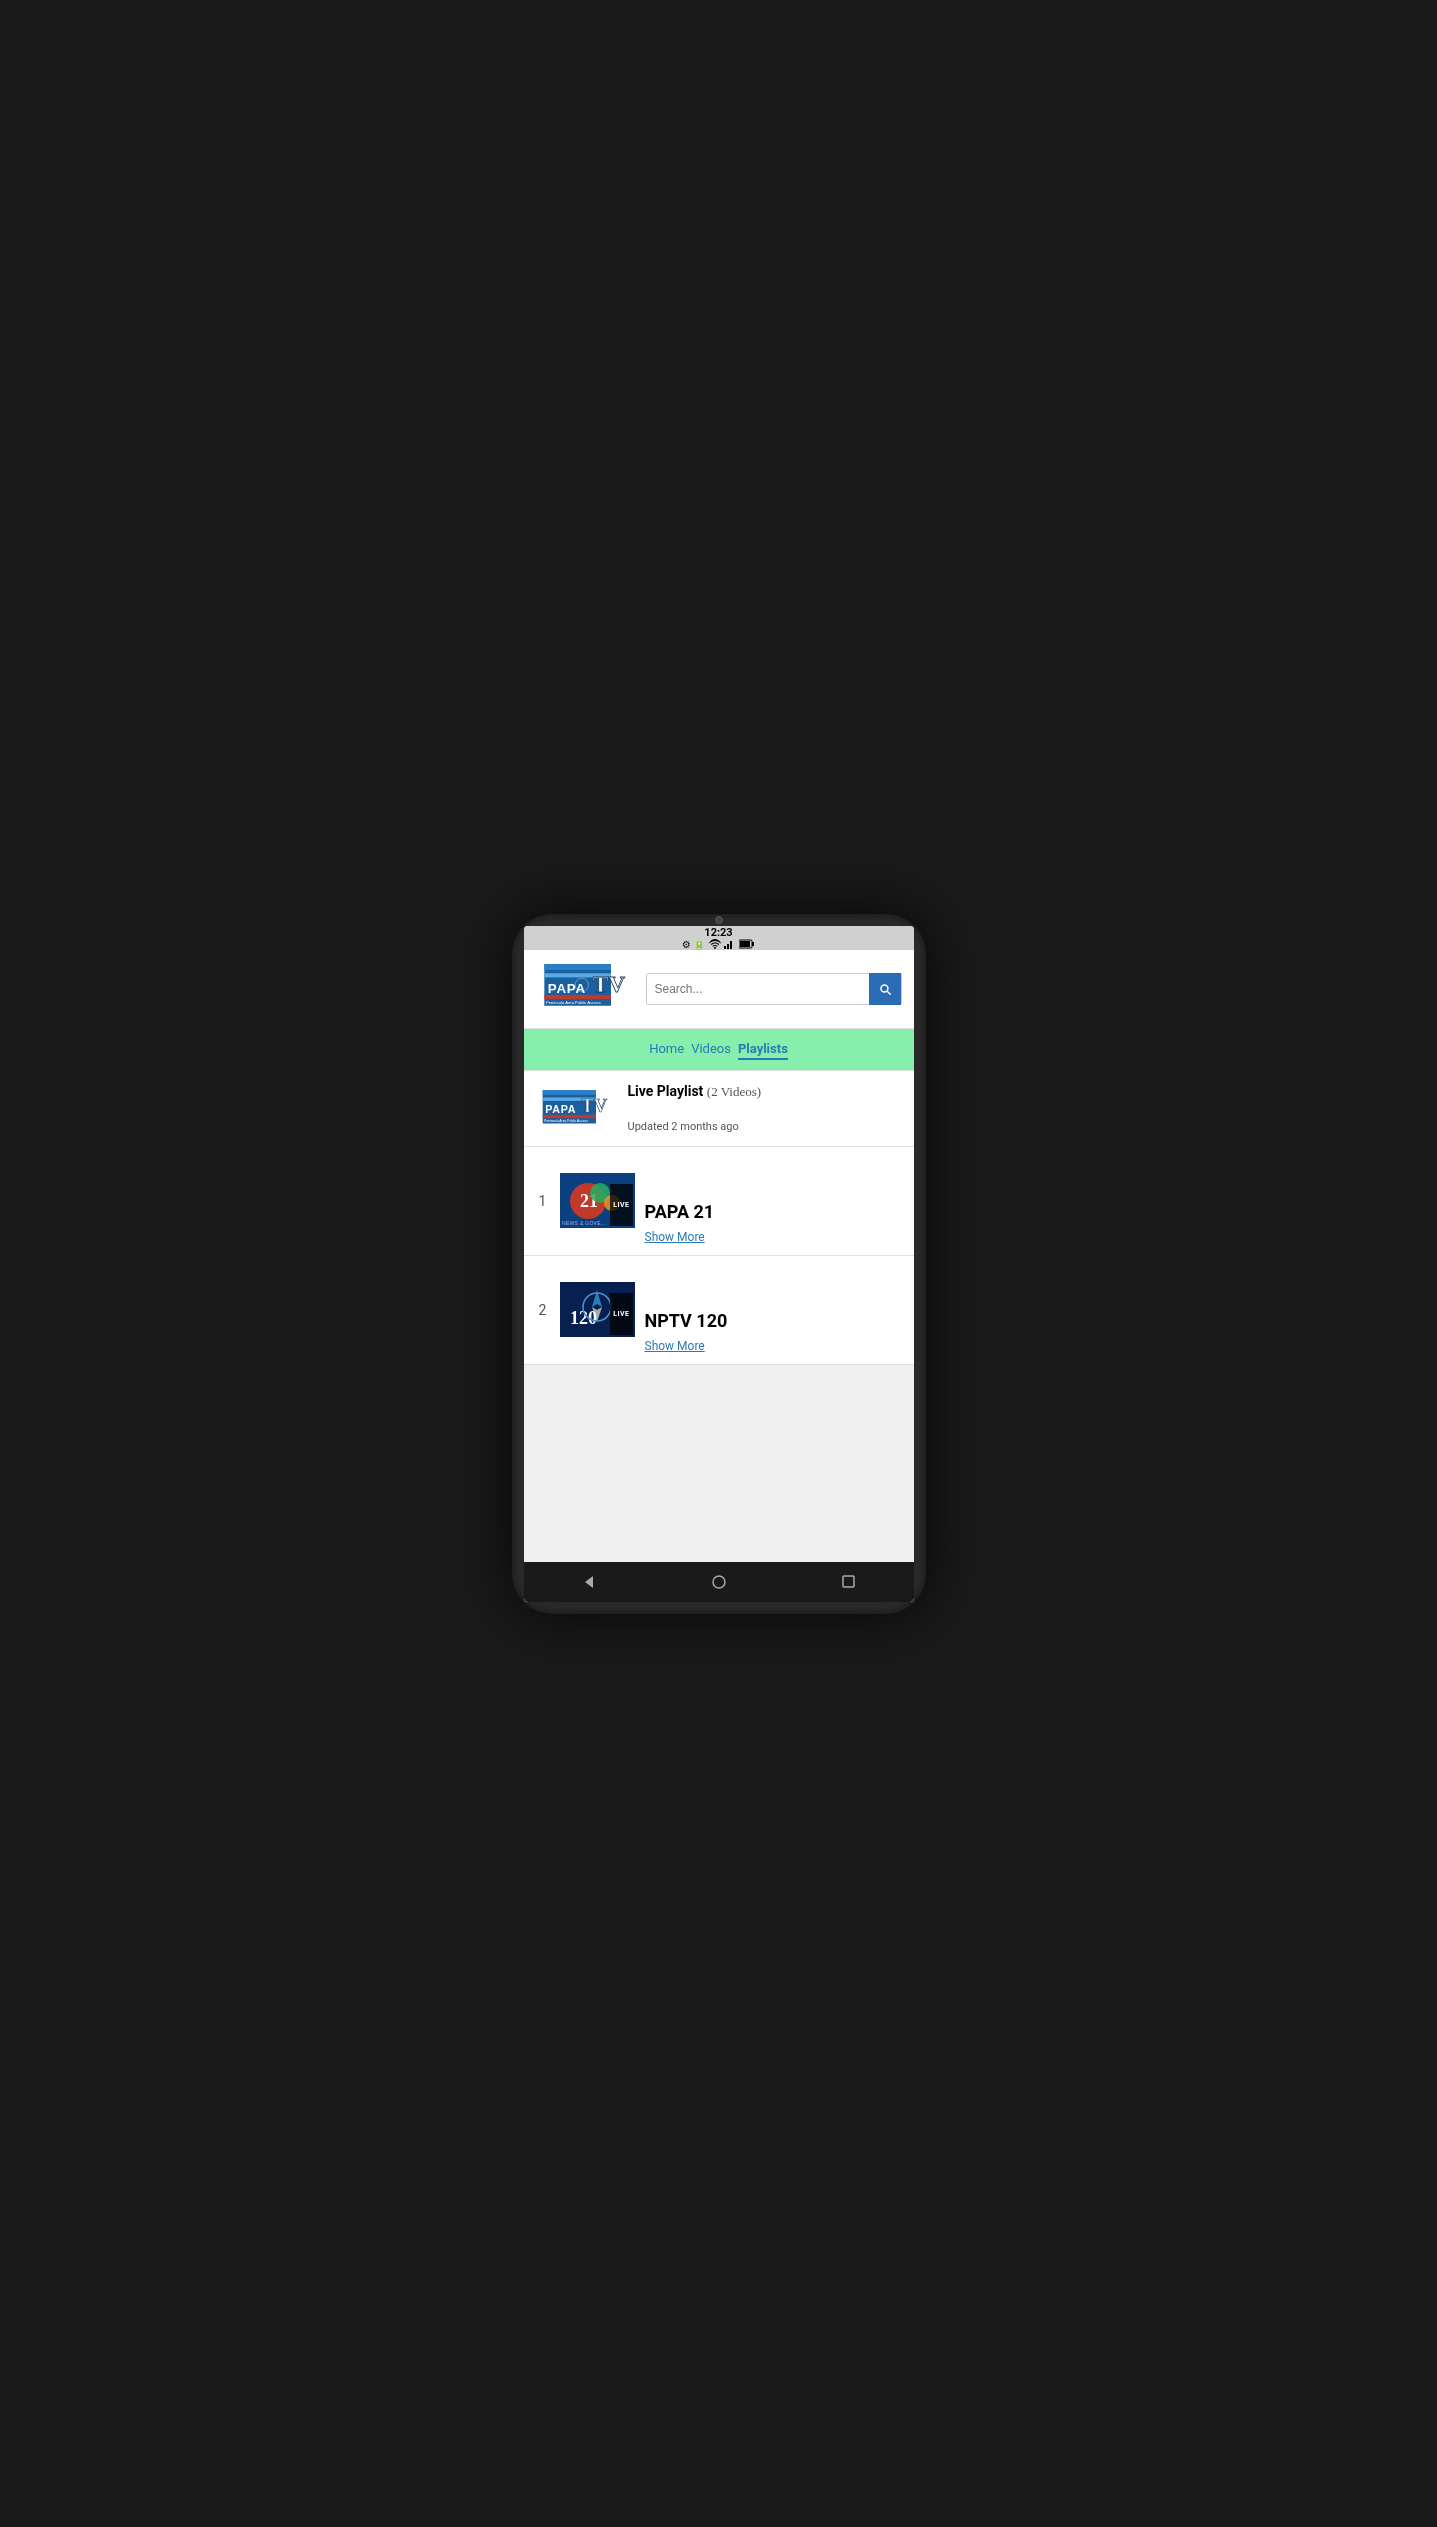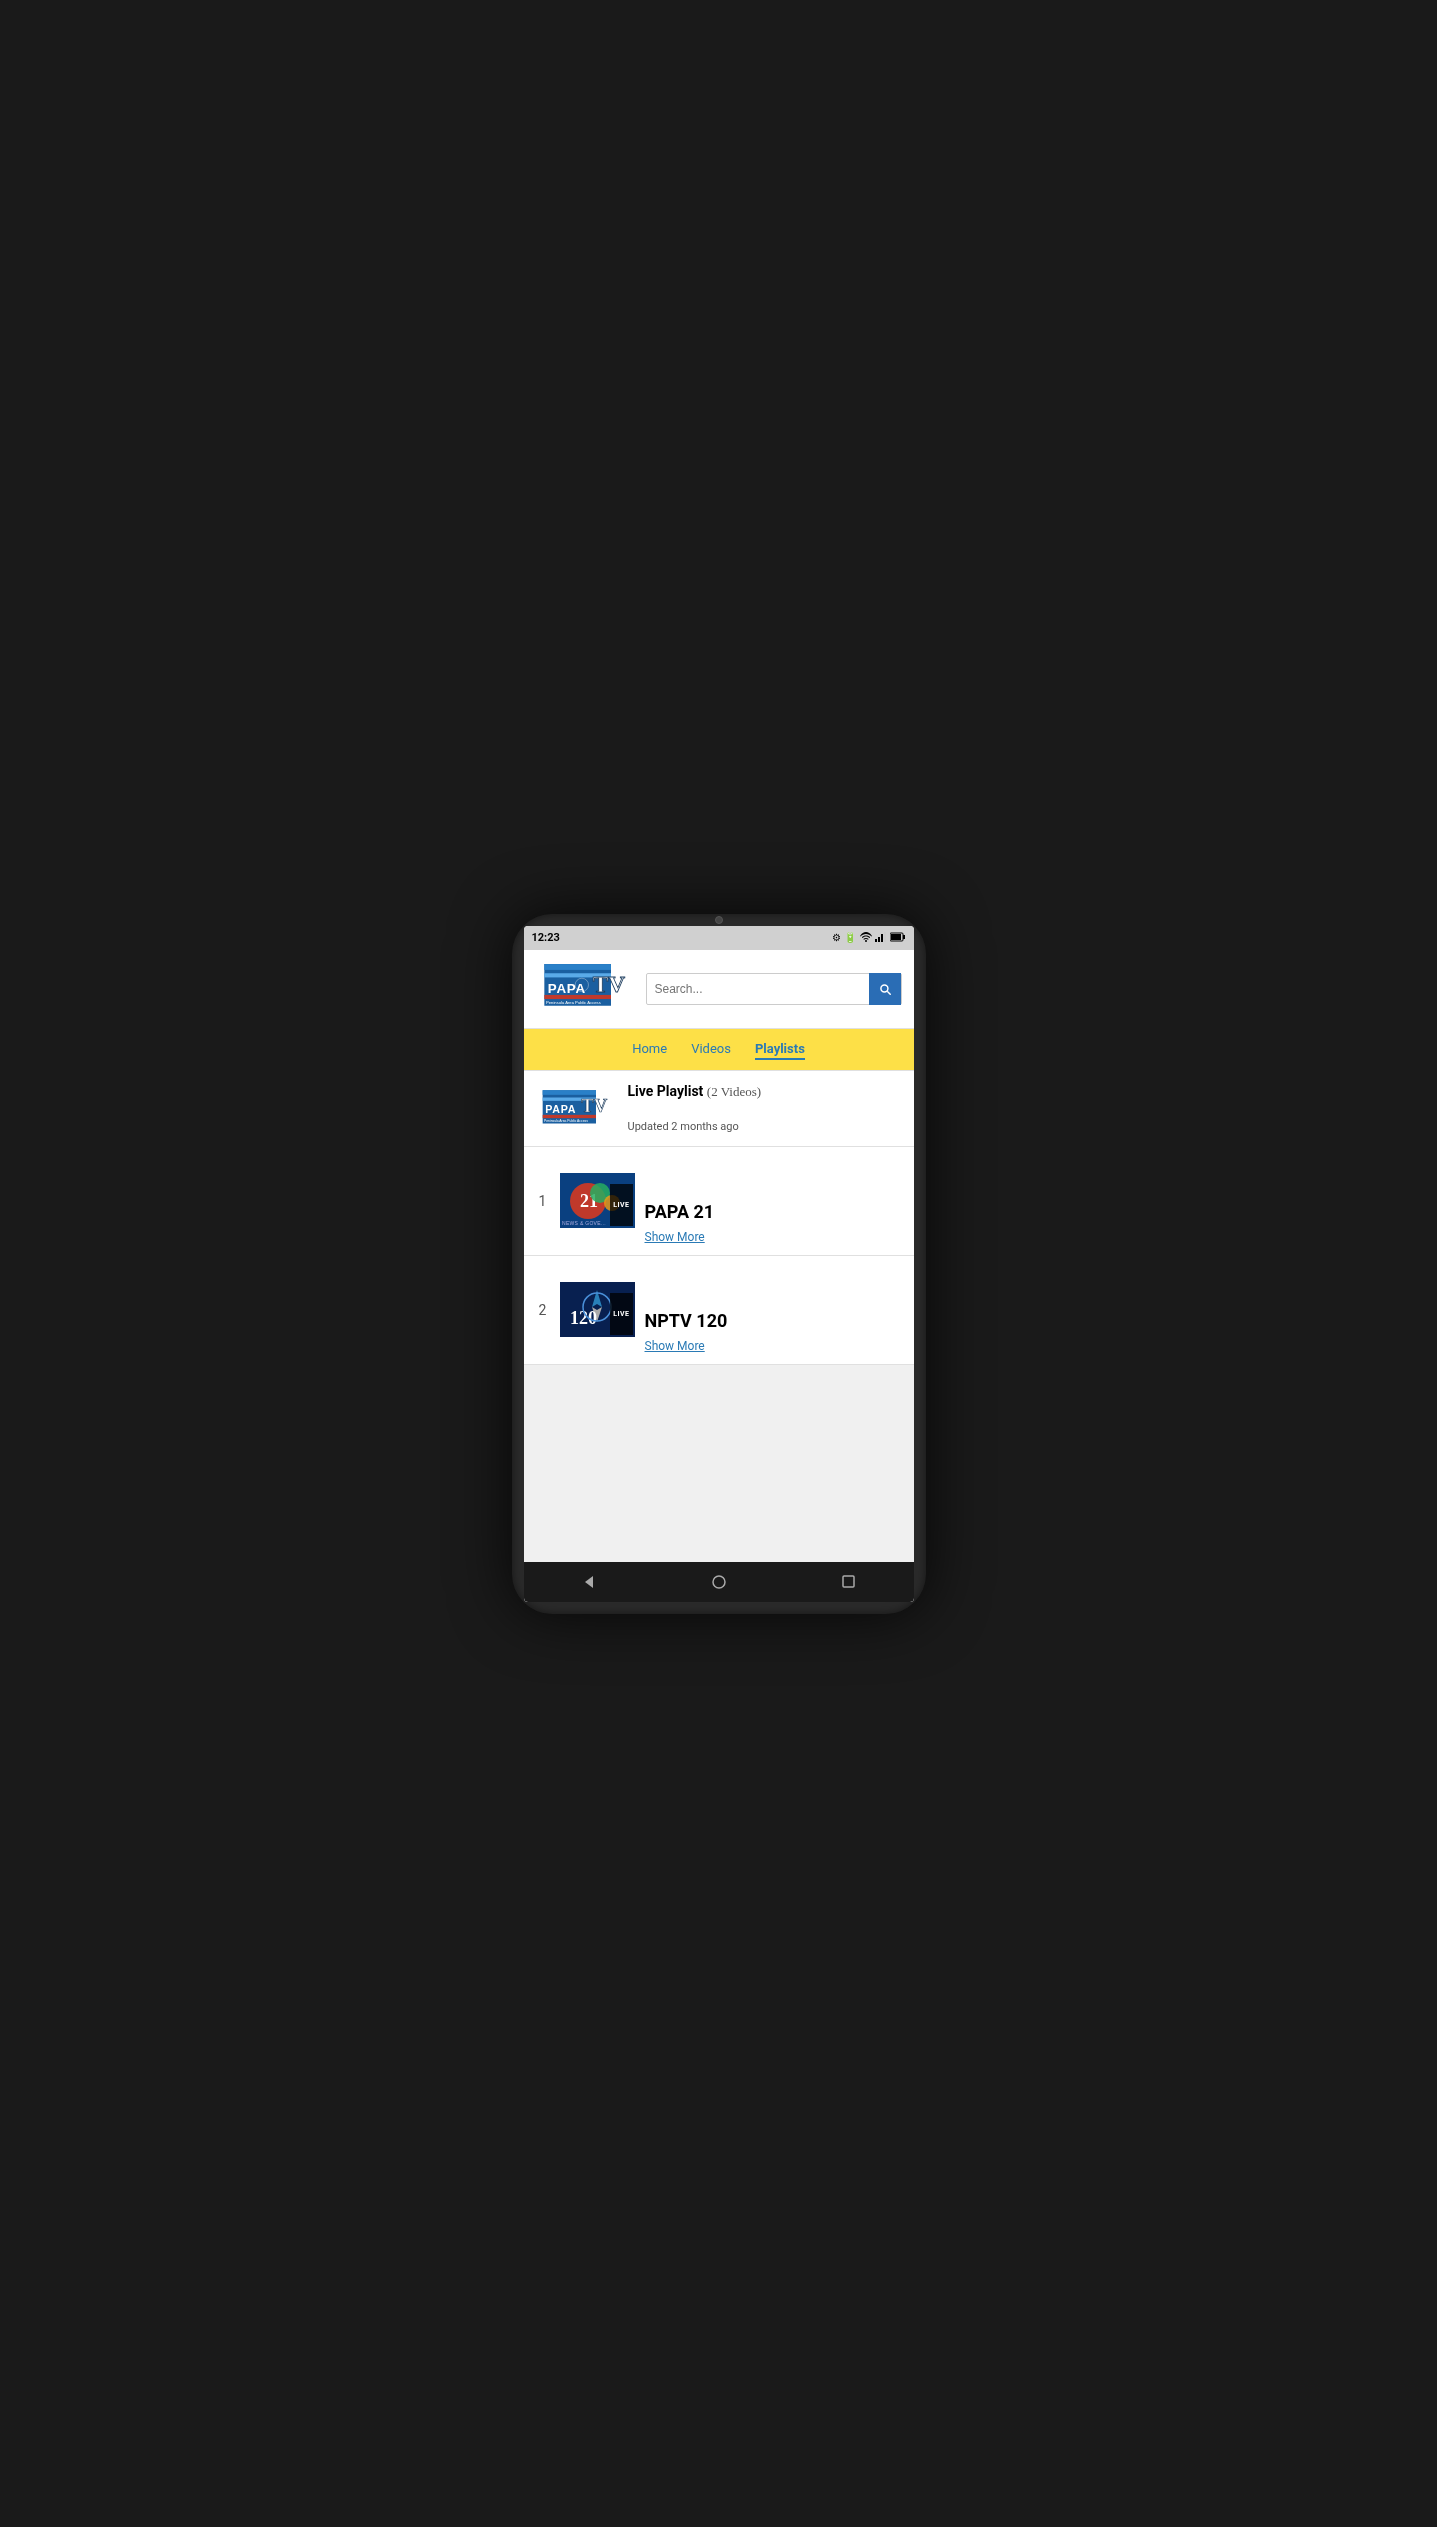--- a/index.html
+++ b/index.html
@@ -36,20 +36,21 @@
 
     
     .status-bar {
       background: #d0d0d0;
       height: 24px;
       display: flex;
       align-items: center;
       padding: 0 8px;
       justify-content: space-between;
       flex-shrink: 0;
+      flex-direction: column;
     }
 
     .status-time {
       font-size: 11px;
       font-weight: bold;
       color: #000;
     }
 
     .status-icons {
       display: flex;
@@ -119,24 +120,24 @@
     }
 
     .search-btn svg {
       width: 14px;
       height: 14px;
       fill: #fff;
     }
 
     
     .nav-bar {
-      background: #fde047;
+      background: #86efac;
       display: flex;
       justify-content: center;
-      gap: 24px;
+      gap: 7px;
       padding: 10px 0;
       border-bottom: 1px solid #e0e0e0;
       flex-shrink: 0;
     }
 
     .nav-item {
       font-size: 13px;
       color: #2a7ab5;
       text-decoration: none;
       cursor: pointer;

